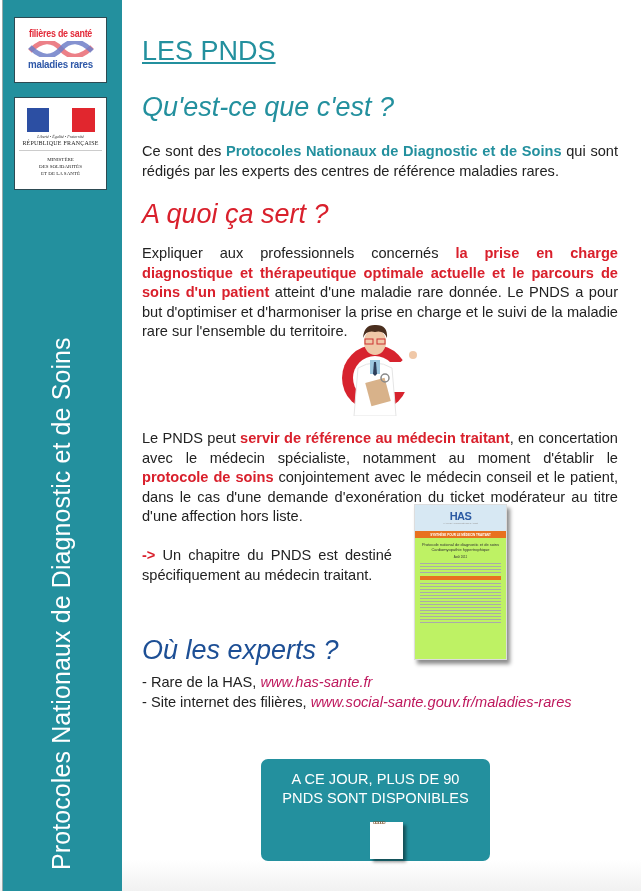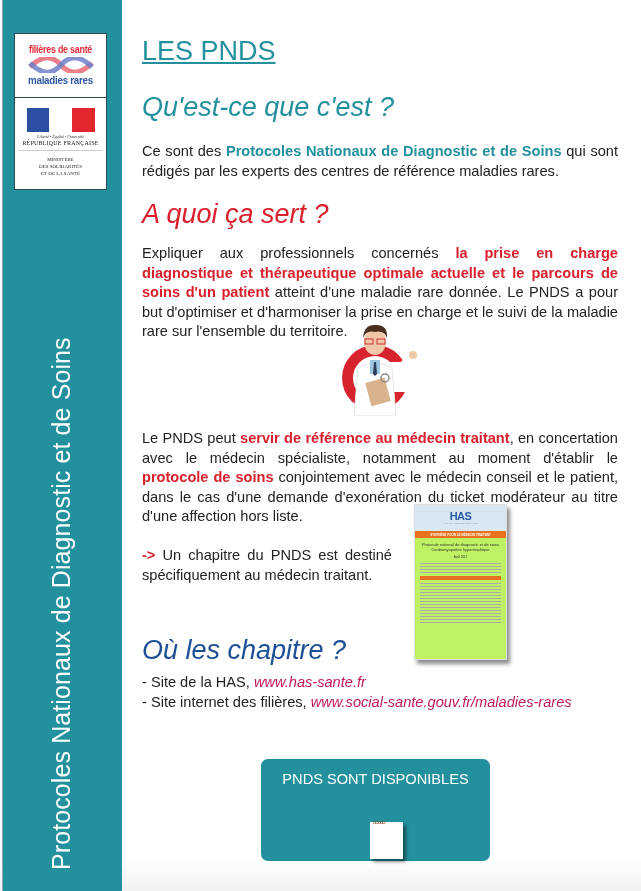--- a/index.html
+++ b/index.html
@@ -9,21 +9,21 @@
     font-family: "Liberation Sans", sans-serif; color:#222;
   }
   .sidebar {
     position:absolute; left:2px; top:0; width:119px; height:891px;
     background:#23909e; border-left:1px solid #9aa;
   }
   .logo-box {
     position:absolute; left:14px; width:93px; background:#fff;
     border:1px solid #2d4a52; box-sizing:border-box;
   }
-  .logo-filieres { top:33px; height:66px; text-align:center; }
+  .logo-filieres { top:17px; height:66px; text-align:center; }
   .logo-filieres .l1 { color:#e32b3a; font-size:10.5px; font-weight:bold; margin-top:9px; letter-spacing:-0.3px; transform:scaleX(0.85); }
   .logo-filieres .l2 { color:#2f58a8; font-size:11.5px; font-weight:bold; margin-top:1px; letter-spacing:-0.3px; transform:scaleX(0.85); }
   .logo-filieres svg { display:block; margin:2px auto 0; }
   .logo-rf { top:97px; height:93px; text-align:center; }
   .logo-rf .flag { width:68px; height:24px; margin:10px auto 2px; display:flex; }
   .logo-rf .flag span { flex:1; }
   .logo-rf .motto { font-family:"Liberation Serif", serif; font-style:italic; font-size:4px; color:#333; }
   .logo-rf .rep { font-family:"Liberation Serif", serif; font-size:6px; color:#222; letter-spacing:0.2px; border-bottom:1px solid #ccc; padding-bottom:4px; margin:1px 4px 0; }
   .logo-rf .min { font-family:"Liberation Serif", serif; font-size:5px; color:#222; line-height:7px; margin-top:5px; }
   .vertical-title {
@@ -158,26 +158,27 @@
       <div class="ln"></div>
       <div class="ln"></div>
       <div class="ln"></div>
     <div class="ln"></div>
       <div class="ln"></div>
       <div class="ln"></div>
       <div class="ln"></div>
   </div>
 </div>
 
-<h2 class="h-blue">Où les chapitre ?</h2>
+<h2 class="h-blue">Où les experts ?</h2>
 <div class="list">
-  <div class="item"><span>- Site de la HAS, </span><span class="link">www.has-sante.fr</span></div>
+  <div class="item"><span>- Rare de la HAS, </span><span class="link">www.has-sante.fr</span></div>
   <div class="item"><span>- Site internet des filières, </span><span class="link">www.social-sante.gouv.fr/maladies-rares</span></div>
 </div>
 
 <div class="cta">
   <div class="txt">
+    <div>A CE JOUR, PLUS DE 90</div>
     <div>PNDS SONT DISPONIBLES</div>
   </div>
   <div class="notepad">
     <div class="spiral">ooooo</div>
   </div>
 </div>
 
 </body></html>

